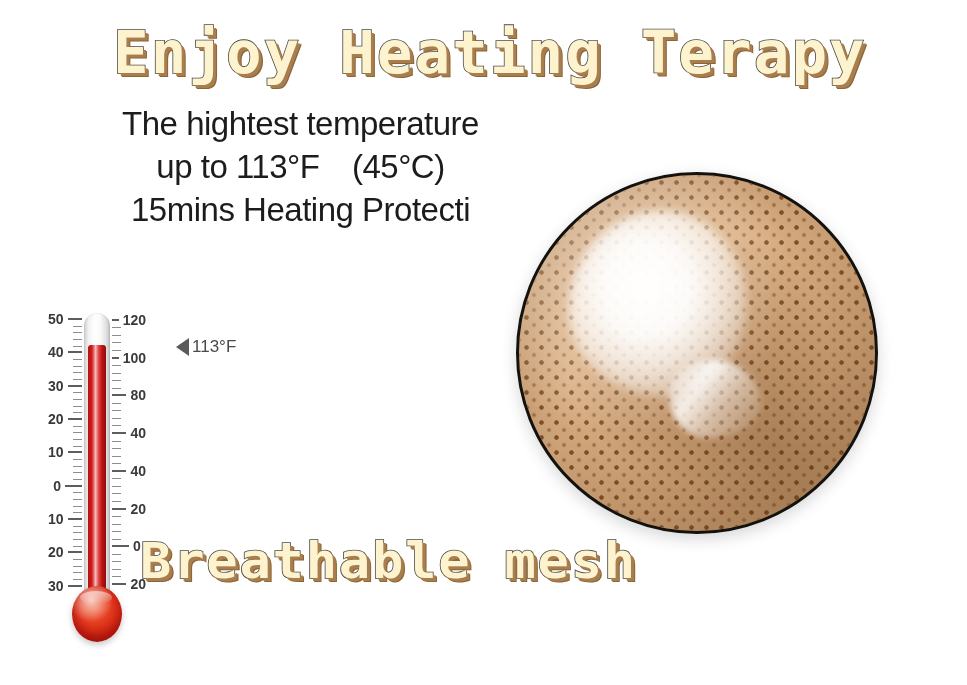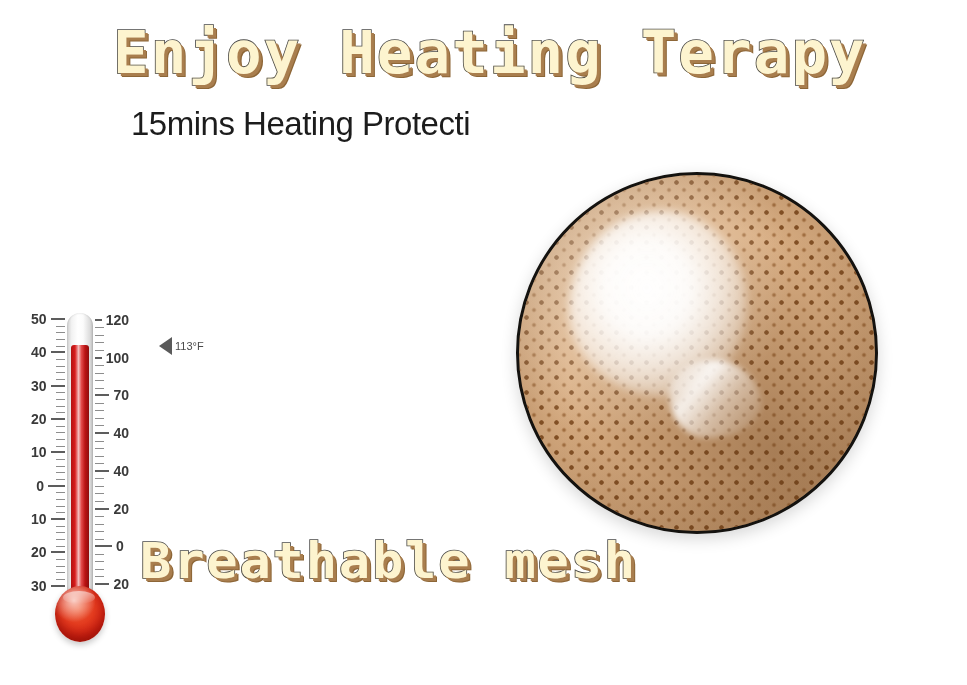--- a/index.html
+++ b/index.html
@@ -64,21 +64,21 @@
     font-size: 33px;
     line-height: 43px;
     color: #1c1c1c;
     letter-spacing: -0.015em;
   }
   #feature-copy .copy-line { display: block; white-space: pre; }
 
   
   #thermometer {
     position: absolute;
-    left: 31px;
+    left: 48px;
     top: 305px;
     width: 180px;
     height: 350px;
   }
 
   .therm-tube {
     position: absolute;
     left: 36px;
     top: 8px;
     width: 26px;
@@ -175,21 +175,21 @@
     white-space: nowrap;
   }
   #temp-marker .arrow {
     width: 0; height: 0;
     border-top: 9px solid transparent;
     border-bottom: 9px solid transparent;
     border-right: 13px solid #5a5a5a;
   }
   #temp-marker .marker-label {
     font-family: "Liberation Sans", sans-serif;
-    font-size: 11px;
+    font-size: 17px;
     color: #4a4a4a;
   }
 
   
   #mesh-photo {
     position: absolute;
     left: 516px;
     top: 172px;
     width: 362px;
     height: 362px;
@@ -246,20 +246,22 @@
     border-radius: 48% 52% 60% 40% / 42% 58% 42% 58%;
     filter: blur(3px);
   }
 </style>
 </head>
 <body>
 
 <div id="title-text" class="display-text">Enjoy Heating Terapy</div>
 
 <div id="feature-copy">
+  <span class="copy-line">The hightest temperature</span>
+  <span class="copy-line">up to 113°F　(45°C)</span>
   <span class="copy-line">15mins Heating Protecti</span>
 </div>
 
 <div id="thermometer">
 
   <div class="scale" id="scale-c">
       <div class="tick-row" style="top: 6px;">
         <span class="tick-label">50</span>
         <span class="tick-major"></span>
       </div>
@@ -340,21 +342,21 @@
       <div class="tick-row" style="top: 44.543px;">
         <span class="tick-major"></span>
         <span class="tick-label">100</span>
       </div>
       <span class="tick-minor" style="top: 52.0927px;"></span>
       <span class="tick-minor" style="top: 59.6424px;"></span>
       <span class="tick-minor" style="top: 67.1921px;"></span>
       <span class="tick-minor" style="top: 74.7417px;"></span>
       <div class="tick-row" style="top: 82.2914px;">
         <span class="tick-major"></span>
-        <span class="tick-label">70</span>
+        <span class="tick-label">80</span>
       </div>
       <span class="tick-minor" style="top: 89.8411px;"></span>
       <span class="tick-minor" style="top: 97.3907px;"></span>
       <span class="tick-minor" style="top: 104.94px;"></span>
       <span class="tick-minor" style="top: 112.49px;"></span>
       <div class="tick-row" style="top: 120.04px;">
         <span class="tick-major"></span>
         <span class="tick-label">40</span>
       </div>
       <span class="tick-minor" style="top: 127.589px;"></span>

